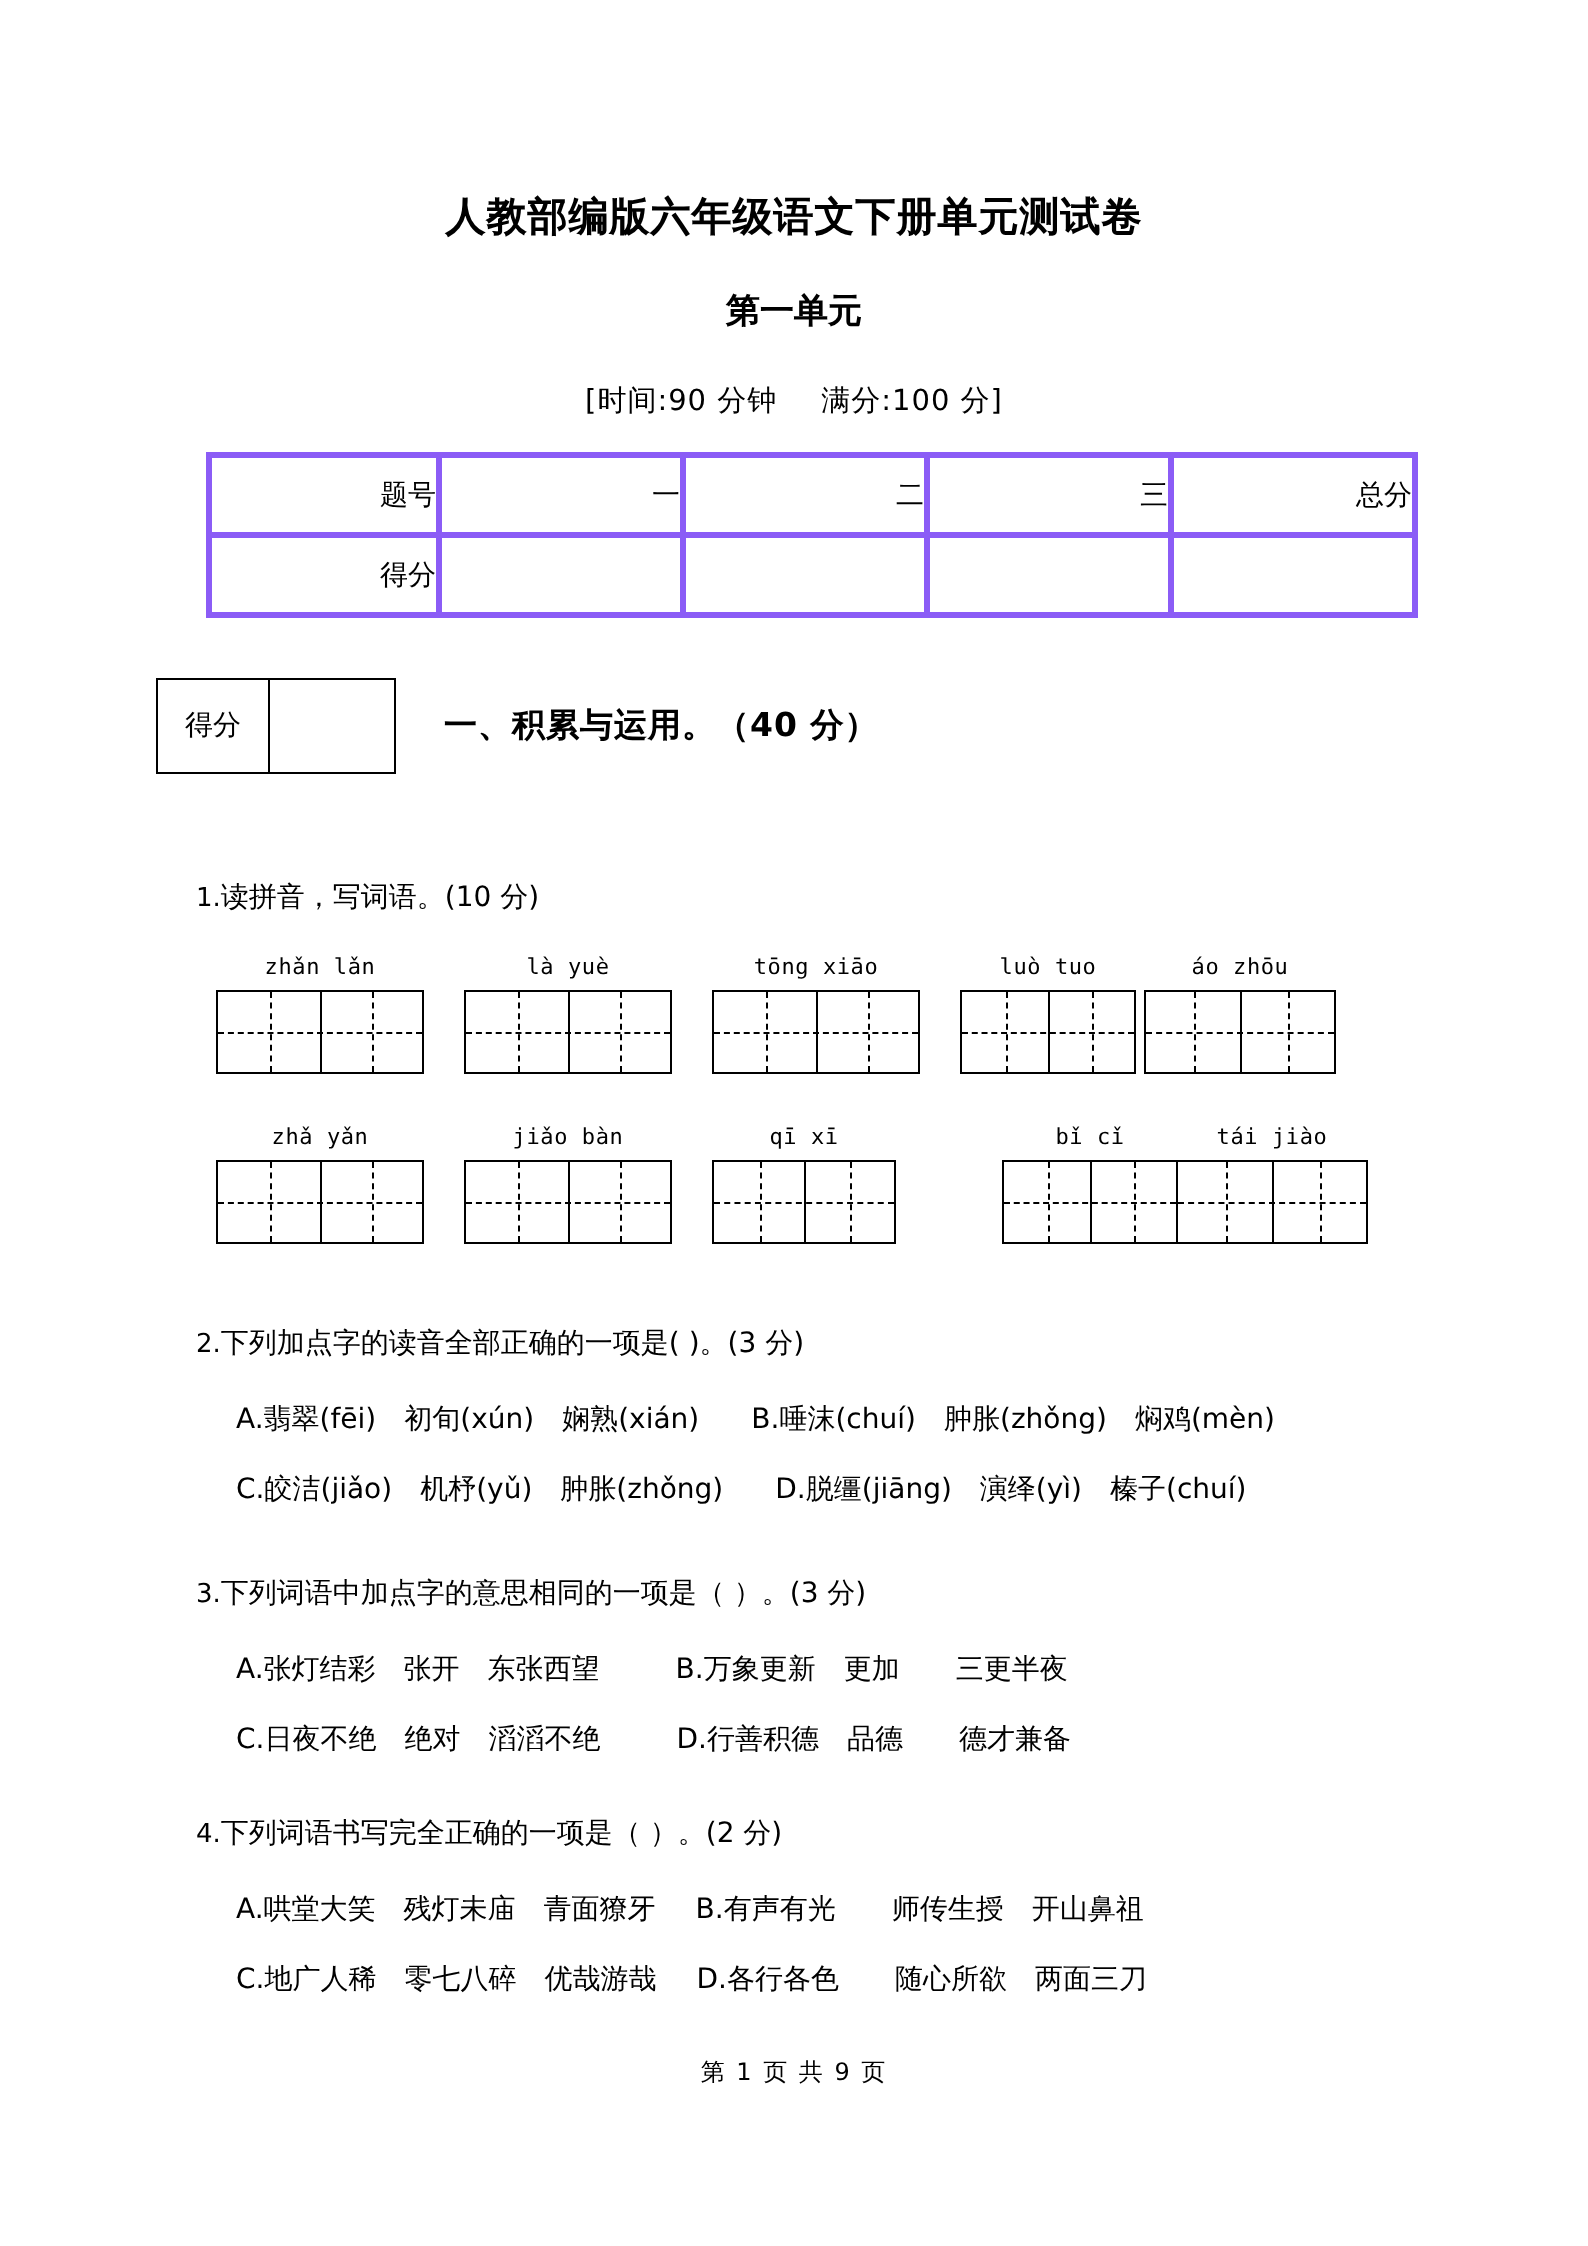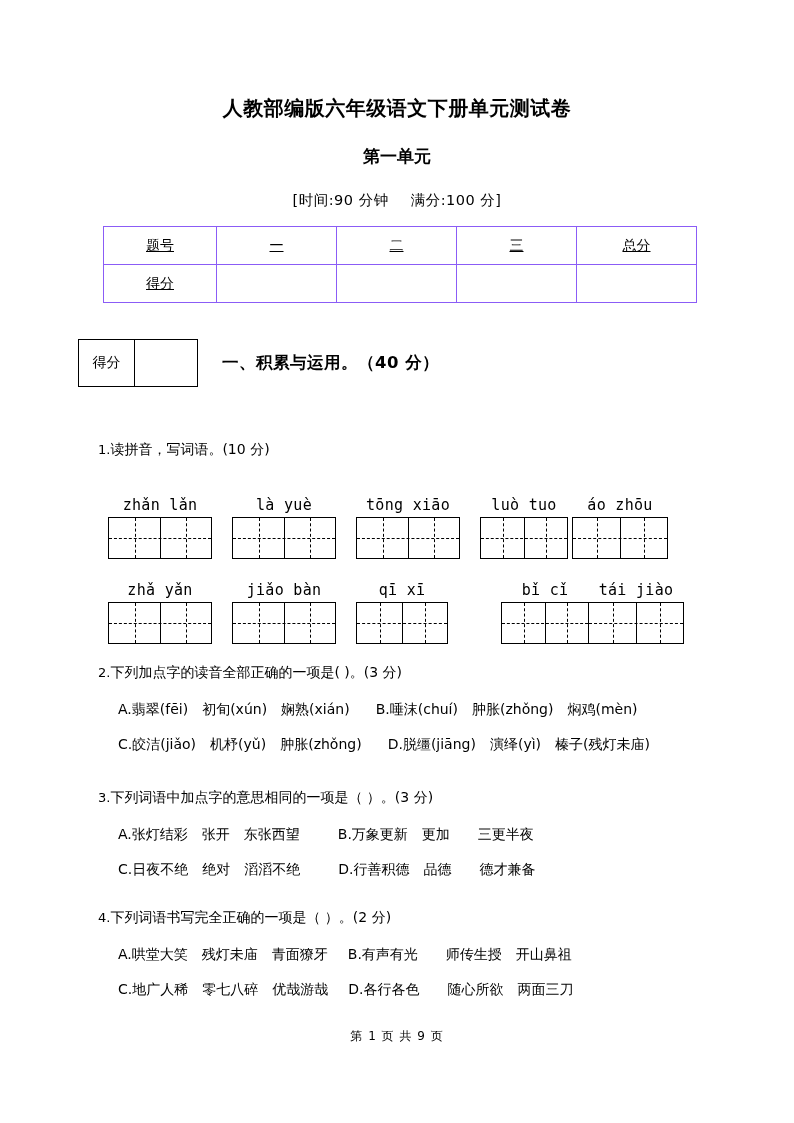--- a/index.html
+++ b/index.html
@@ -56,27 +56,26 @@
     left: 103px;
     top: 226px;
     width: 588px;
   }
   table.score-table {
     border-collapse: collapse;
     width: 588px;
     table-layout: fixed;
   }
   table.score-table td {
-    border: 1px solid #8b5cf6;
+    border: 3px solid #8b5cf6;
     height: 37px;
-    text-align: center;
+    text-align: right;
     vertical-align: middle;
     font-size: 14px;
     padding: 0;
-    text-decoration: underline;
   }
   table.score-table td.c0 { width: 112px; }
   table.score-table td.c1,
   table.score-table td.c2,
   table.score-table td.c3 { width: 119px; }
   table.score-table td.c4 { width: 119px; }
 
   
   .section-block {
     position: absolute;
@@ -138,27 +137,26 @@
     left: 103px;
     width: 600px;
     height: 72px;
   }
   .grid-item {
     position: absolute;
     top: 0;
   }
   .pinyin {
     font-family: "DejaVu Sans Mono", "Liberation Mono", monospace;
-    font-size: 15px;
+    font-size: 11px;
     text-align: center;
     height: 19px;
     line-height: 19px;
     white-space: nowrap;
     letter-spacing: 0.3px;
-    margin-top: 22px;
   }
   .tianzi {
     position: relative;
     border: 1.3px solid #000000;
     box-sizing: border-box;
     height: 42px;
     margin-top: 2px;
   }
   .tianzi .vmid {
     position: absolute;
@@ -344,21 +342,21 @@
     </div>
   </div>
 
   <div class="q" style="top:664px;">
     <span class="q-num">2.</span><span class="q-stem">下列加点字的读音全部正确的一项是(        )。(3 分)</span>
   </div>
   <div class="opt-row" style="top:701px;">
     <span class="opt">A.</span><span class="opt">翡翠(fēi)　初旬(xún)　娴熟(xián)</span><span class="gap-lg"></span><span class="opt">B.</span><span class="opt">唾沫(chuí)　肿胀(zhǒng)　焖鸡(mèn)</span>
   </div>
   <div class="opt-row" style="top:736px;">
-    <span class="opt">C.</span><span class="opt">皎洁(jiǎo)　机杼(yǔ)　肿胀(zhǒng)</span><span class="gap-lg"></span><span class="opt">D.</span><span class="opt">脱缰(jiāng)　演绎(yì)　榛子(残灯未庙)</span>
+    <span class="opt">C.</span><span class="opt">皎洁(jiǎo)　机杼(yǔ)　肿胀(zhǒng)</span><span class="gap-lg"></span><span class="opt">D.</span><span class="opt">脱缰(jiāng)　演绎(yì)　榛子(chuí)</span>
   </div>
 
   <div class="q" style="top:789px;">
     <span class="q-num">3.</span><span class="q-stem">下列词语中加点字的意思相同的一项是（        ）。(3 分)</span>
   </div>
   <div class="opt-row" style="top:826px;">
     <span class="opt">A.</span><span class="opt">张灯结彩　张开　东张西望</span><span class="gap-lg"></span><span class="gap-sm"></span><span class="opt">B.</span><span class="opt">万象更新　更加　　三更半夜</span>
   </div>
   <div class="opt-row" style="top:861px;">
     <span class="opt">C.</span><span class="opt">日夜不绝　绝对　滔滔不绝</span><span class="gap-lg"></span><span class="gap-sm"></span><span class="opt">D.</span><span class="opt">行善积德　品德　　德才兼备</span>

